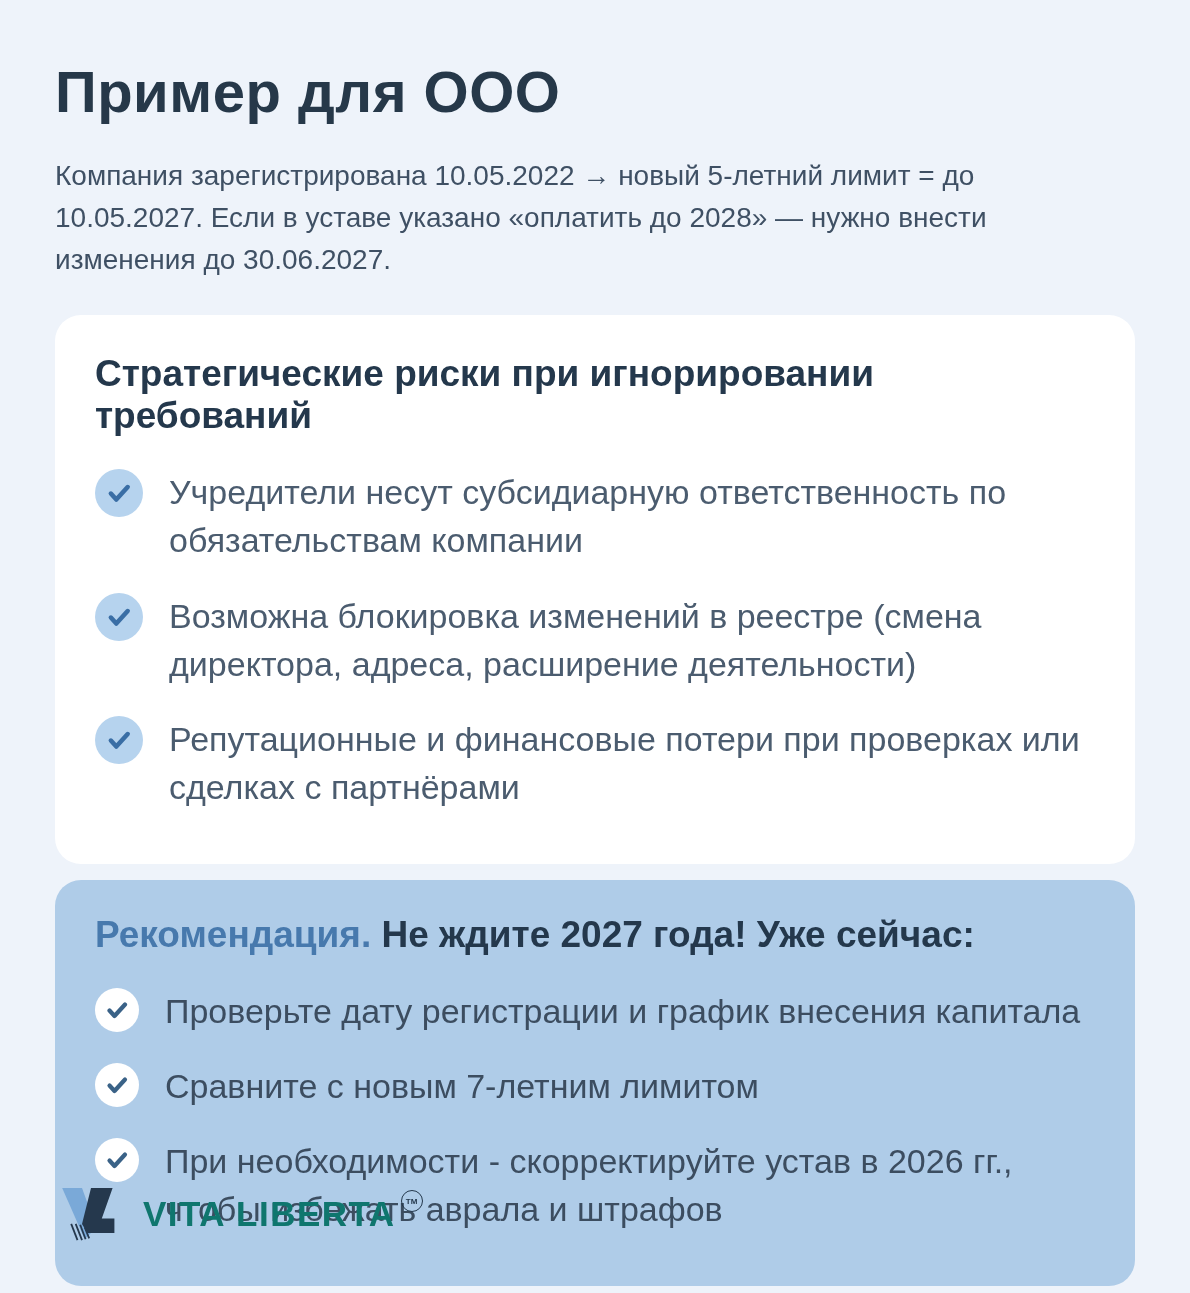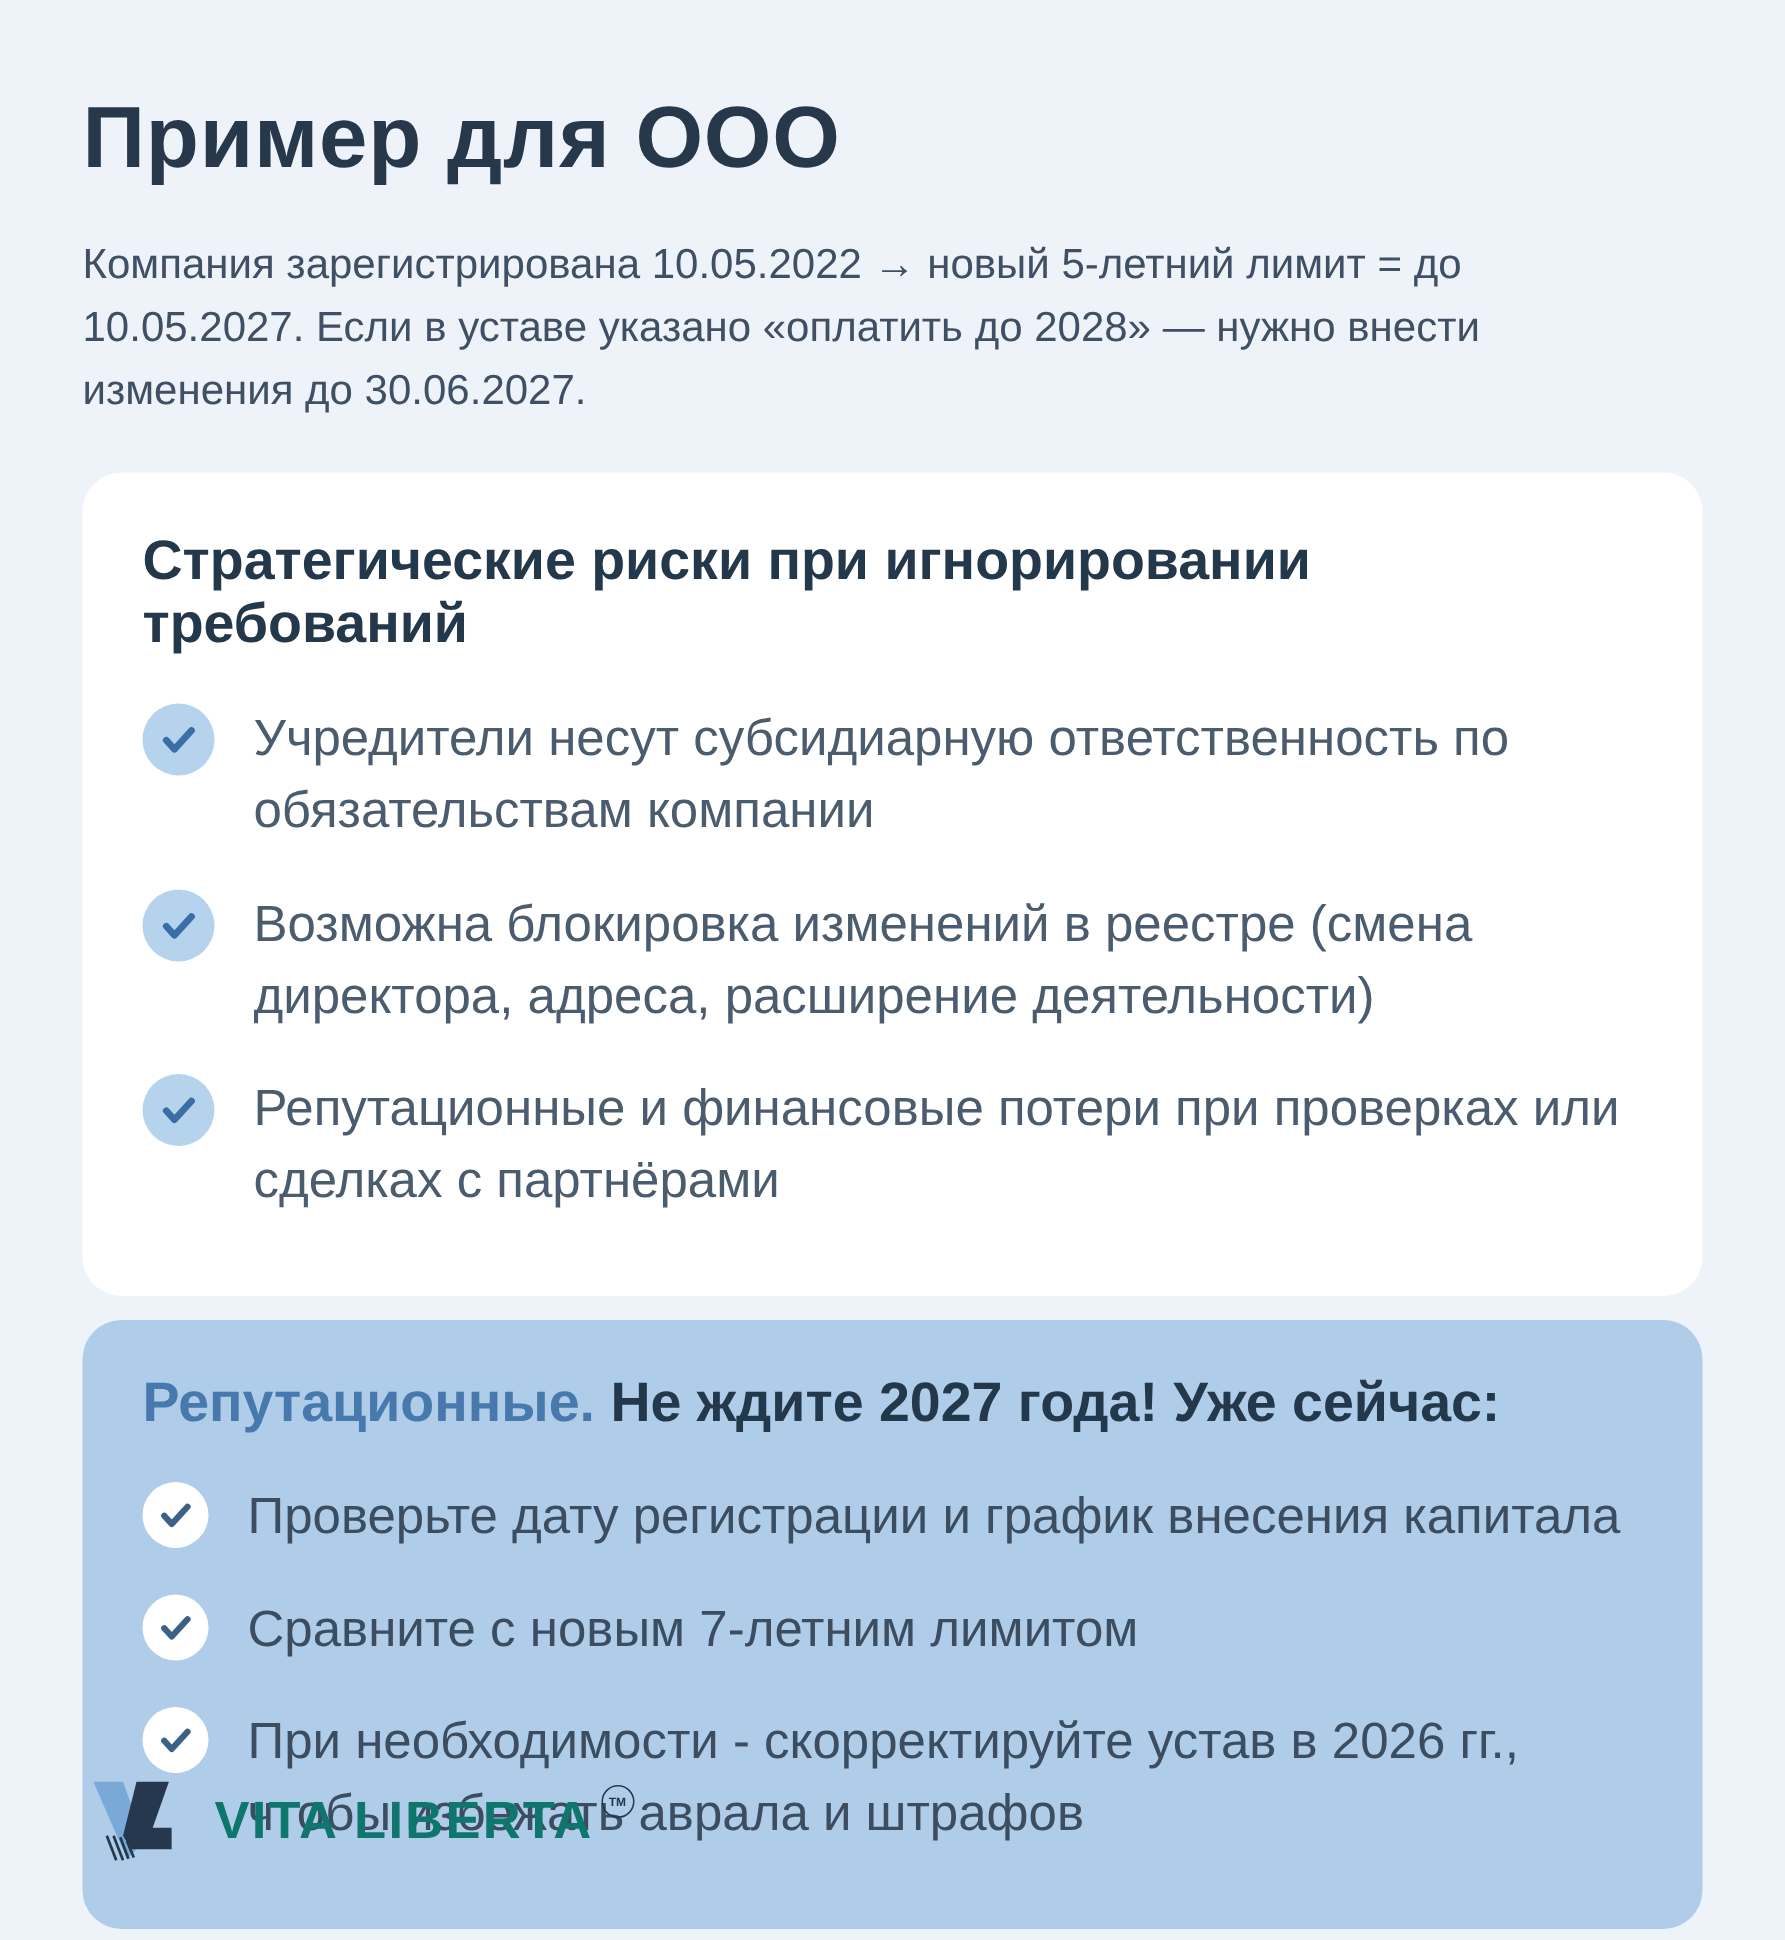--- a/index.html
+++ b/index.html
@@ -174,21 +174,21 @@
           <svg viewBox="0 0 24 24" aria-hidden="true">
               <path d="M4.5 12.5l5 5.5L20 6.5" fill="none" stroke="currentColor" stroke-width="4.2" stroke-linecap="round" stroke-linejoin="round"></path>
             </svg>
         </span>
         <span class="check-text">Репутационные и финансовые потери при проверках или сделках с партнёрами</span>
       </li>
     </ul>
   </section>
 
   <section class="card card-blue">
-    <h2 class="card-heading"><span class="accent">Репутационные.</span><span> Не ждите 2027 года! Уже сейчас:</span></h2>
+    <h2 class="card-heading"><span class="accent">Рекомендация.</span><span> Не ждите 2027 года! Уже сейчас:</span></h2>
     <ul class="check-list">
       <li class="check-item">
         <span class="check-circle">
           <svg viewBox="0 0 24 24" aria-hidden="true">
               <path d="M4.5 12.5l5 5.5L20 6.5" fill="none" stroke="currentColor" stroke-width="4.2" stroke-linecap="round" stroke-linejoin="round"></path>
             </svg>
         </span>
         <span class="check-text">Проверьте дату регистрации и график внесения капитала</span>
       </li>
       <li class="check-item">

